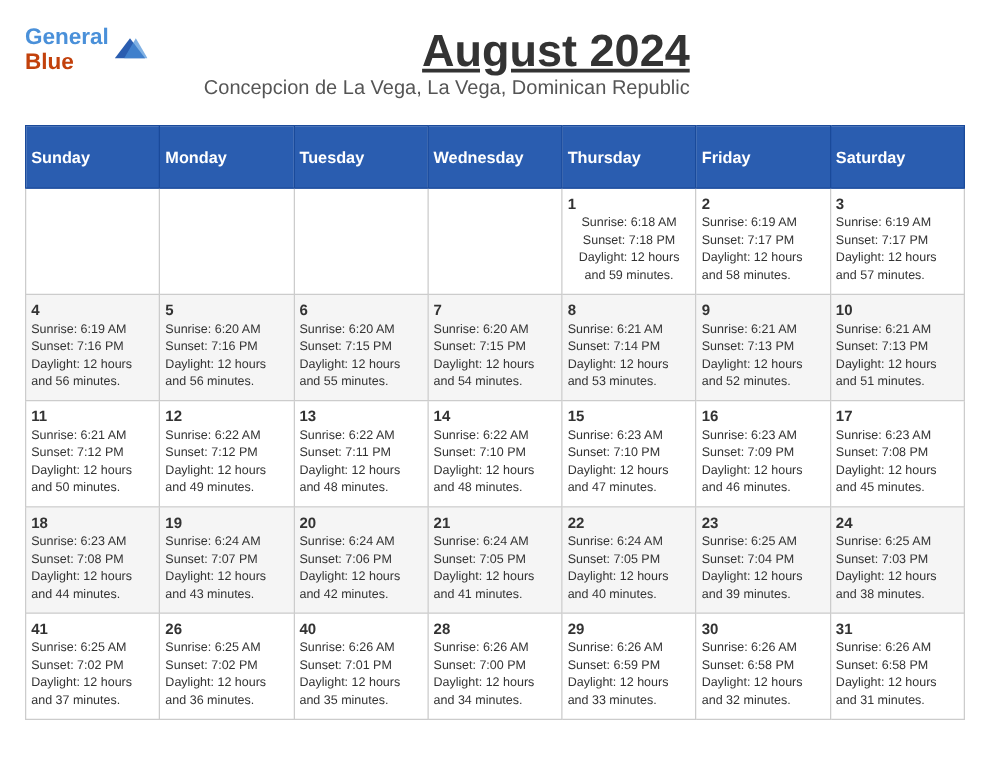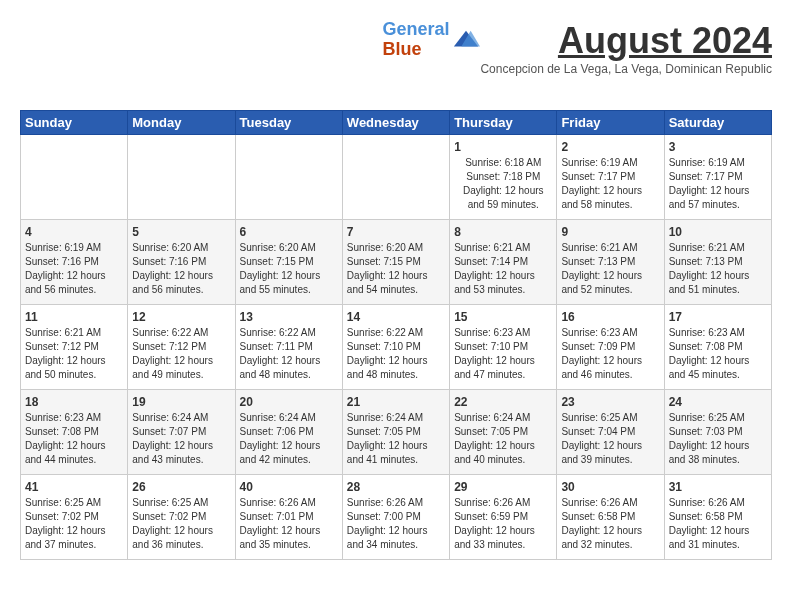--- a/index.html
+++ b/index.html
@@ -33,33 +33,33 @@
       text-align: right;
       margin-bottom: 2px;
     }
     .calendar-title {
       font-size: 36px;
       font-weight: bold;
       color: #333;
       text-decoration: underline;
     }
     .calendar-subtitle {
-      font-size: 12px;
+      font-size: 16px;
       color: #555;
-      margin-bottom: 24px;
+      margin-bottom: 10px;
     }
     .calendar-table {
       width: 100%;
       border-collapse: collapse;
       border: 1px solid #ccc;
     }
     .calendar-table th {
       background-color: #2a5db0;
       color: #fff;
-      padding: 4px 4px;
+      padding: 17px 4px;
       text-align: left;
       font-size: 13px;
       font-weight: bold;
       border: 1px solid #1a4a9a;
     }
     .calendar-table td {
       vertical-align: top;
       padding: 5px 4px;
       border: 1px solid #ccc;
       font-size: 10.5px;
@@ -83,21 +83,21 @@
     .row-shaded td {
       background-color: #f5f5f5;
     }
     .row-white td {
       background-color: #fff;
     }
   </style>
 </head>
 <body>
 
-<div style="display:flex; justify-content:flex-end; align-items:flex-start; margin-bottom:8px;">
+<div style="display:flex; justify-content:flex-start; align-items:flex-start; margin-bottom:8px;gap:45px;">
   <div class="header-logo">
     <div>
       <div style="display:flex; align-items:center;">
         <div class="logo-text">
           <span>General</span><br>
           <span style="color:#c2410c;">Blue</span>
         </div>
         <svg class="logo-icon" viewBox="0 0 30 30">
           <polygon points="15,5 28,22 2,22" fill="#2a5db0"></polygon>
           <polygon points="20,5 30,22 10,22" fill="#4a90d9" opacity="0.7"></polygon>

